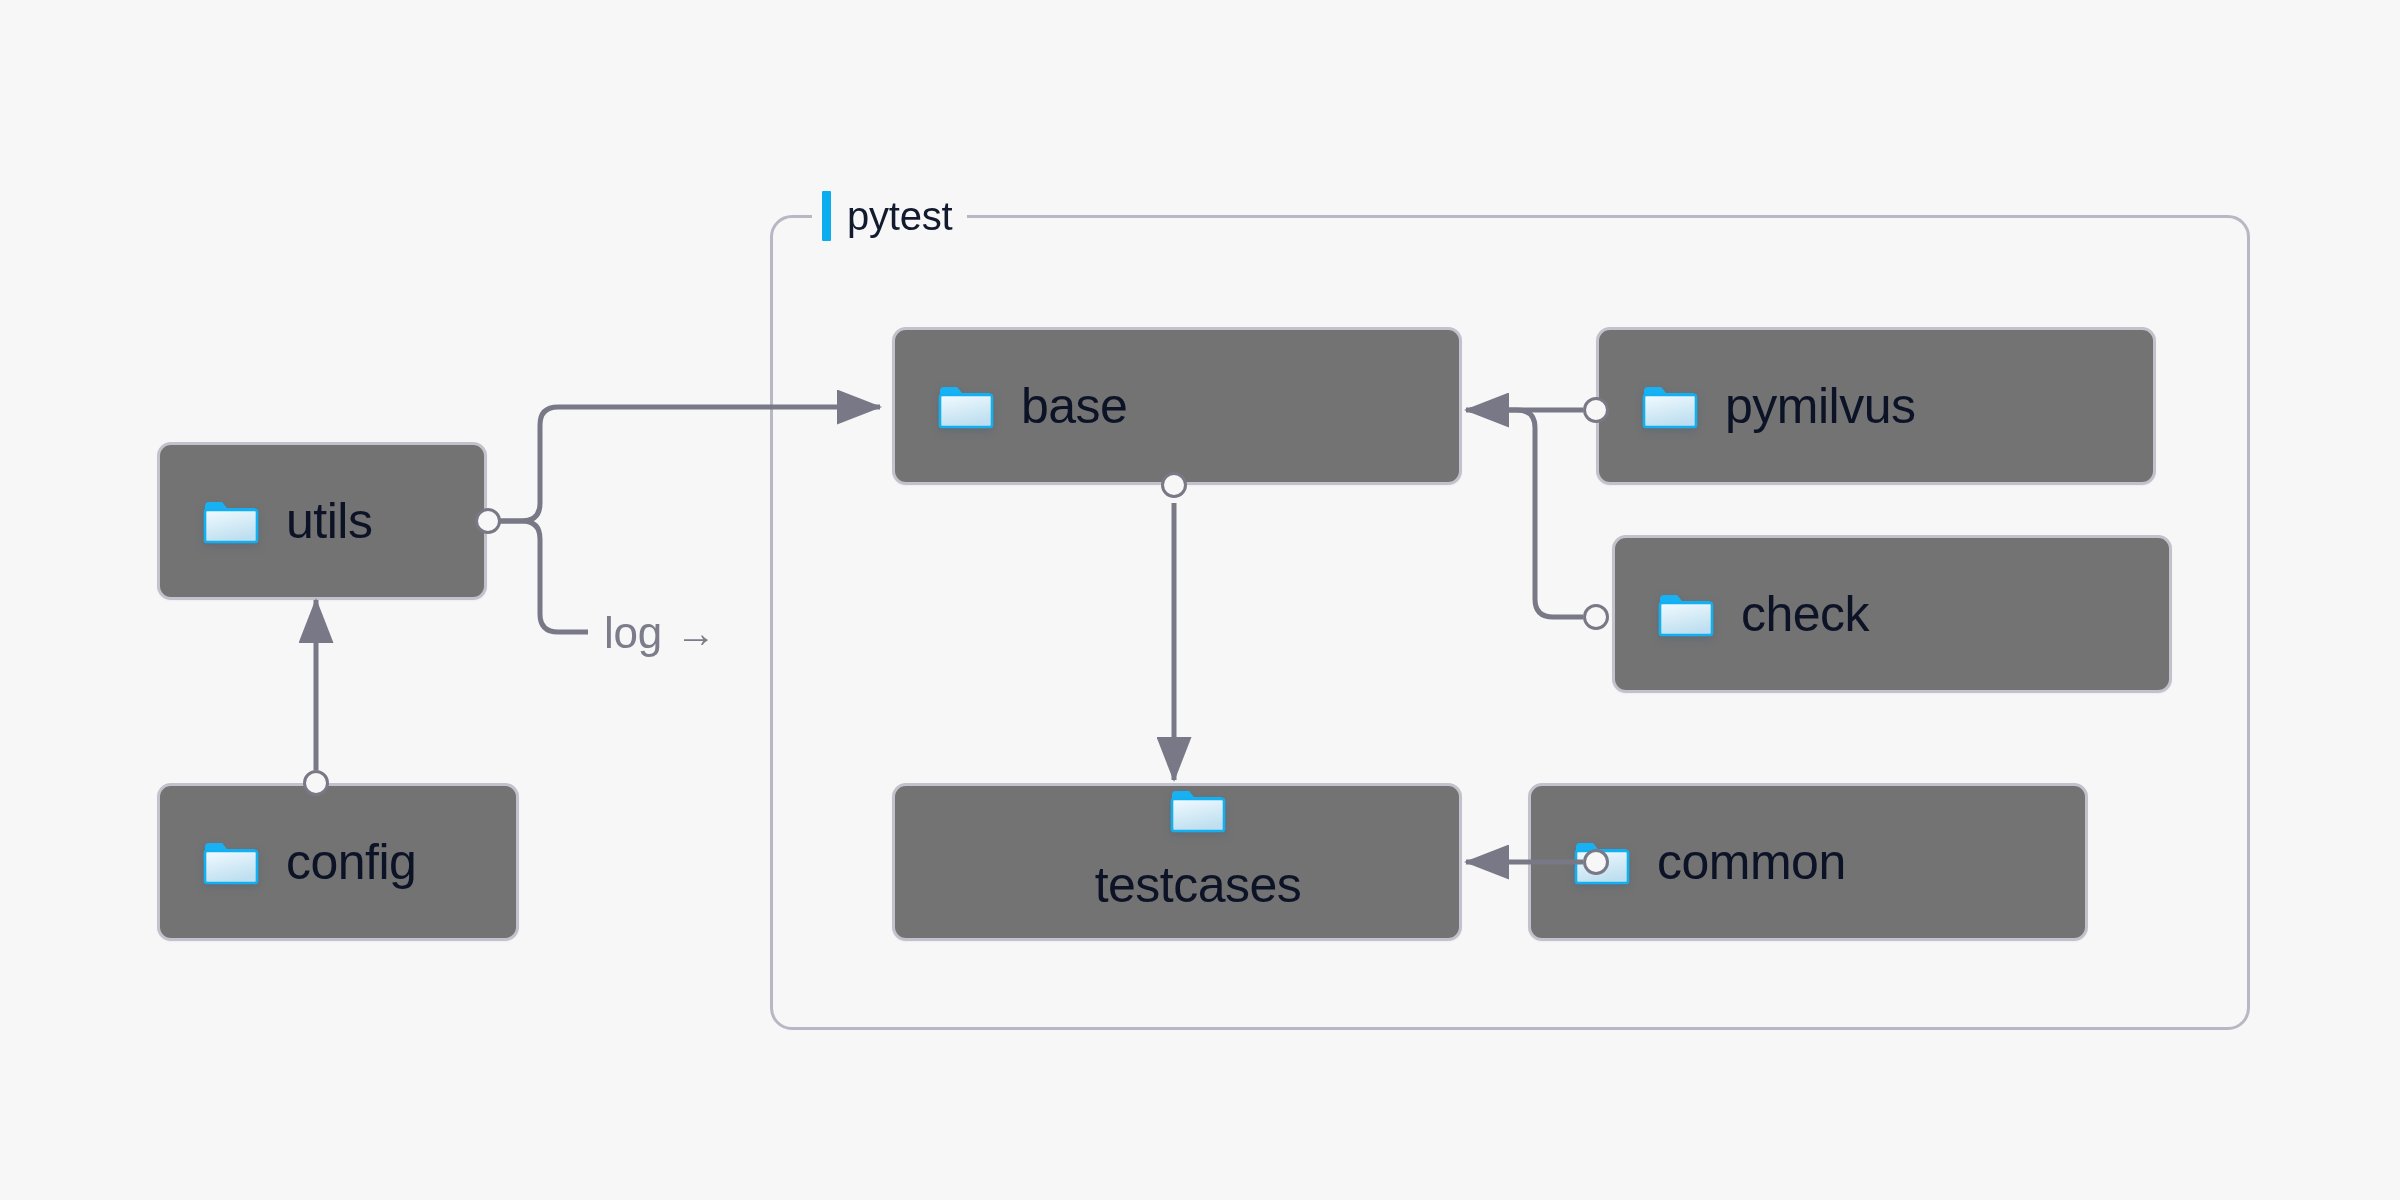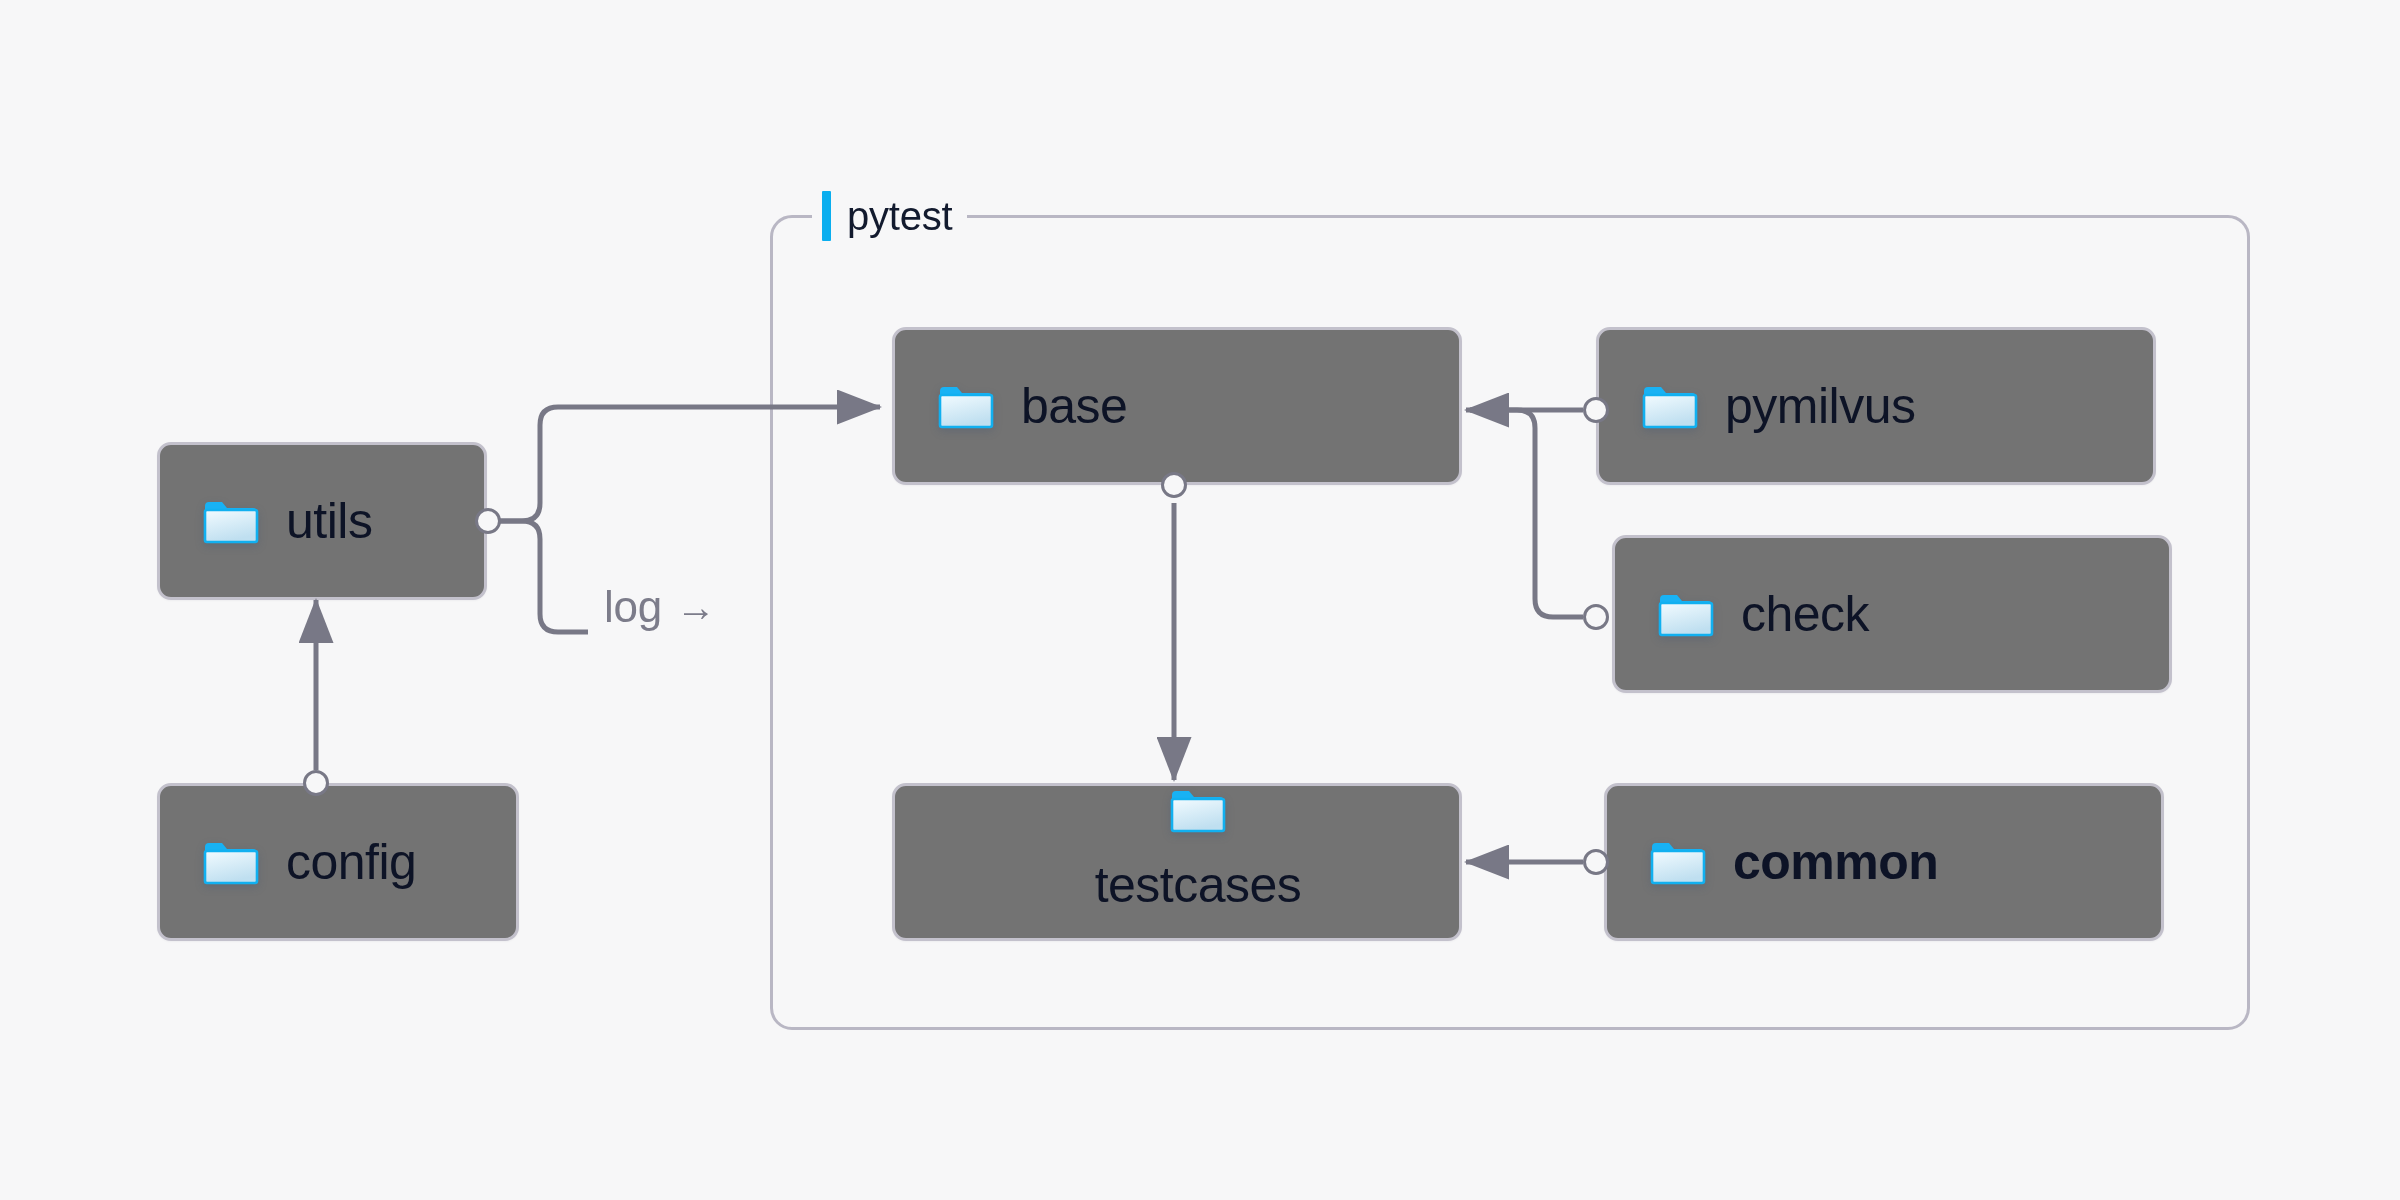--- a/index.html
+++ b/index.html
@@ -219,27 +219,27 @@
 
   <div class="node" style="left:1612px; top:535px; width:560px; height:158px;">
     <svg class="folder-icon" viewBox="0 0 58 48">
       <path d="M3 9 Q3 5 7 5 L20 5 L25 11 L51 11 Q55 11 55 15 L55 17 L3 17 Z" fill="#18b2f4"></path>
       <rect x="3" y="13" width="52" height="32" rx="2" fill="url(#fg1)" stroke="#11b0f0" stroke-width="2.6"></rect>
     </svg>
     <span class="node-label">check</span>
   </div>
   <div class="port" style="left:1583px; top:604px;"></div>
 
-  <div class="node" style="left:1604px; top:783px; width:560px; height:158px;font-weight:bold;">
+  <div class="node" style="left:1528px; top:783px; width:560px; height:158px;">
     <svg class="folder-icon" viewBox="0 0 58 48">
       <path d="M3 9 Q3 5 7 5 L20 5 L25 11 L51 11 Q55 11 55 15 L55 17 L3 17 Z" fill="#18b2f4"></path>
       <rect x="3" y="13" width="52" height="32" rx="2" fill="url(#fg1)" stroke="#11b0f0" stroke-width="2.6"></rect>
     </svg>
     <span class="node-label">common</span>
   </div>
   <div class="port" style="left:1583px; top:849px;"></div>
 
-  <div class="edge-label" style="left:592px; top:581px; height:52px;">
+  <div class="edge-label" style="left:592px; top:607px; height:52px;">
     <span class="edge-label-text">log</span>
     <span class="edge-label-arrow">→</span>
   </div>
 
 </div>
 
 </body></html>

